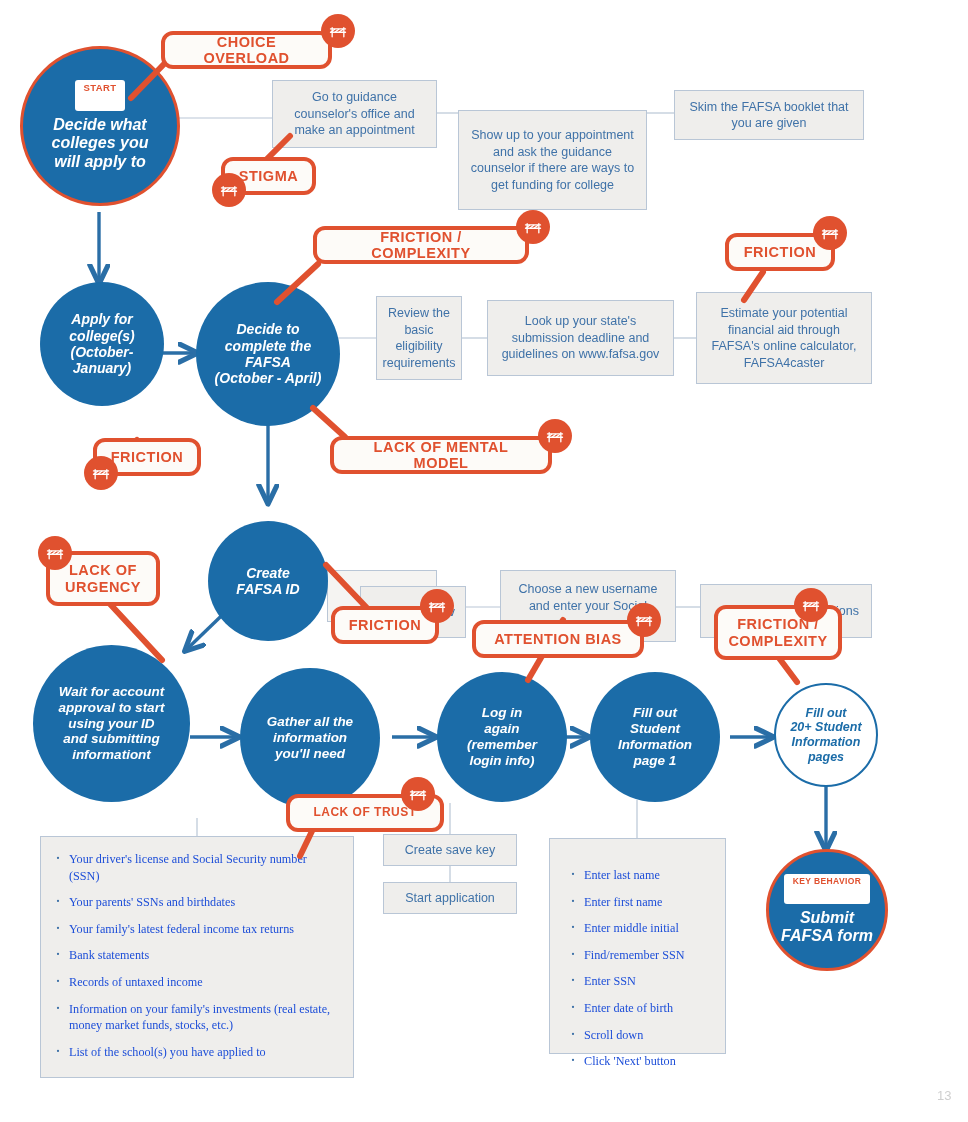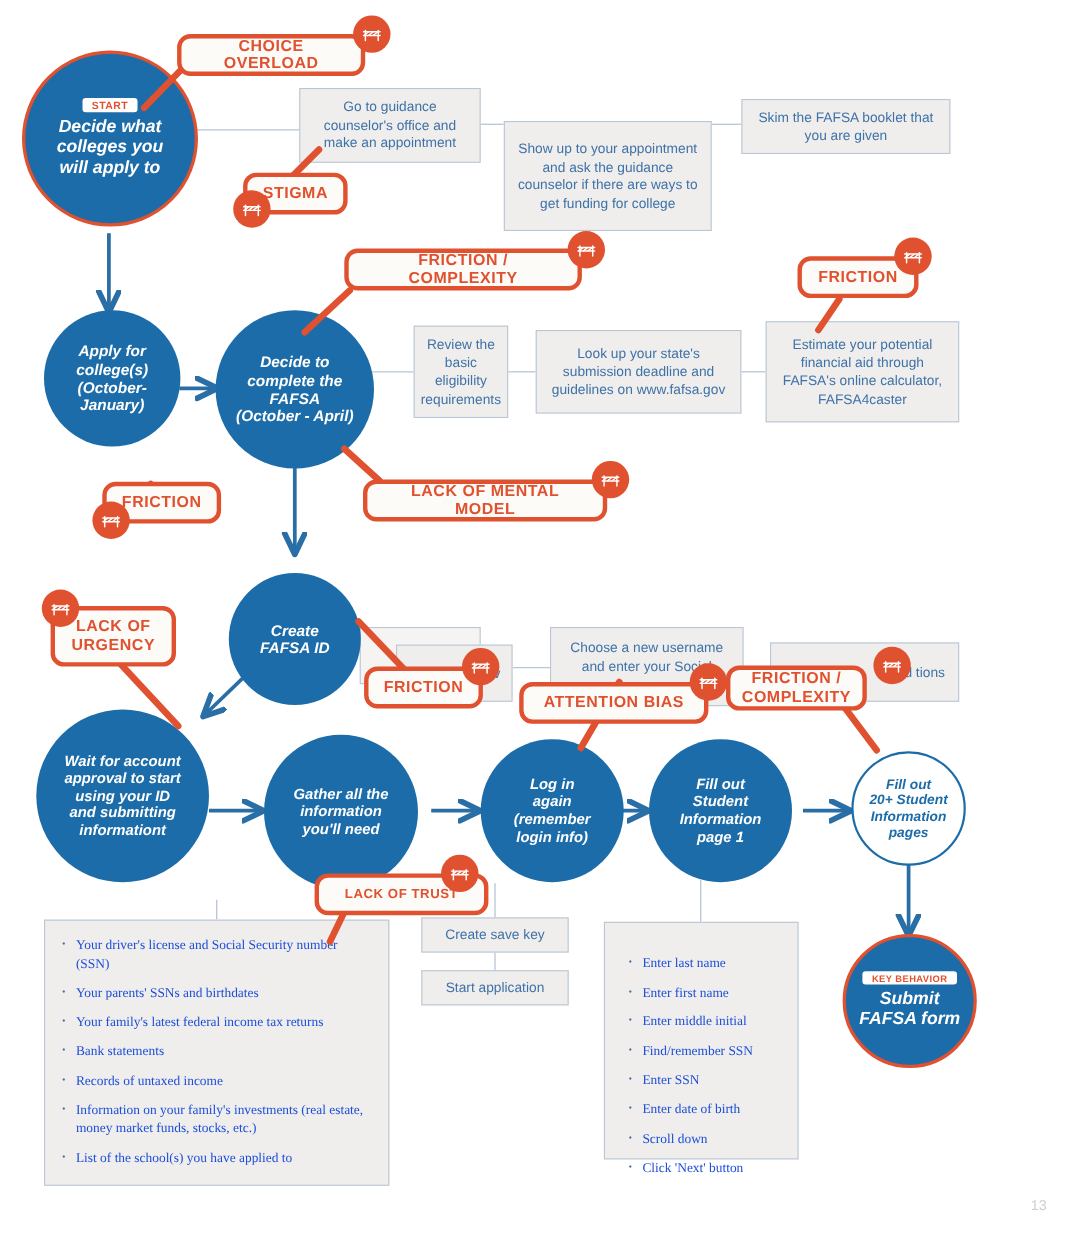--- a/index.html
+++ b/index.html
@@ -44,21 +44,21 @@
     color:#1b6ca8;
   }
   .node-text{white-space:pre-line;padding:0 8px;}
   .badge{
     background:#ffffff;
     color:#e0512f;
     font-style:normal;
     font-weight:bold;
     letter-spacing:.4px;
     border-radius:3px;
-    padding:3px 9px 0;
+    padding:3px 9px 18px;
     margin-bottom:5px;
     line-height:1;
   }
   
   .step{
     position:absolute;
     background:#efeeec;
     border:1px solid #b9c6d6;
     color:#3f72a8;
     display:flex;
@@ -450,21 +450,21 @@
           <line x1="19" y1="8" x2="19" y2="19"></line>
           <line x1="3" y1="9.5" x2="21" y2="9.5"></line>
           <line x1="3" y1="13.5" x2="21" y2="13.5"></line>
           <line x1="4" y1="13" x2="8" y2="10"></line>
           <line x1="9" y1="13" x2="13" y2="10"></line>
           <line x1="14" y1="13" x2="18" y2="10"></line>
         </g>
       </svg>
   </div>
 
-  <div class="callout" style="left:660px;top:605px;width:128px;height:41px;font-size:14.5px;">
+  <div class="callout" style="left:714px;top:605px;width:128px;height:55px;font-size:14.5px;">
     <span>FRICTION /
 COMPLEXITY</span>
   </div>
   <div class="bar-icon" style="left:794px;top:588px;">
     <svg width="20" height="20" viewBox="0 0 24 24">
         <g stroke="#ffffff" stroke-width="1.6" stroke-linecap="round" fill="none">
           <line x1="5" y1="8" x2="5" y2="19"></line>
           <line x1="19" y1="8" x2="19" y2="19"></line>
           <line x1="3" y1="9.5" x2="21" y2="9.5"></line>
           <line x1="3" y1="13.5" x2="21" y2="13.5"></line>

